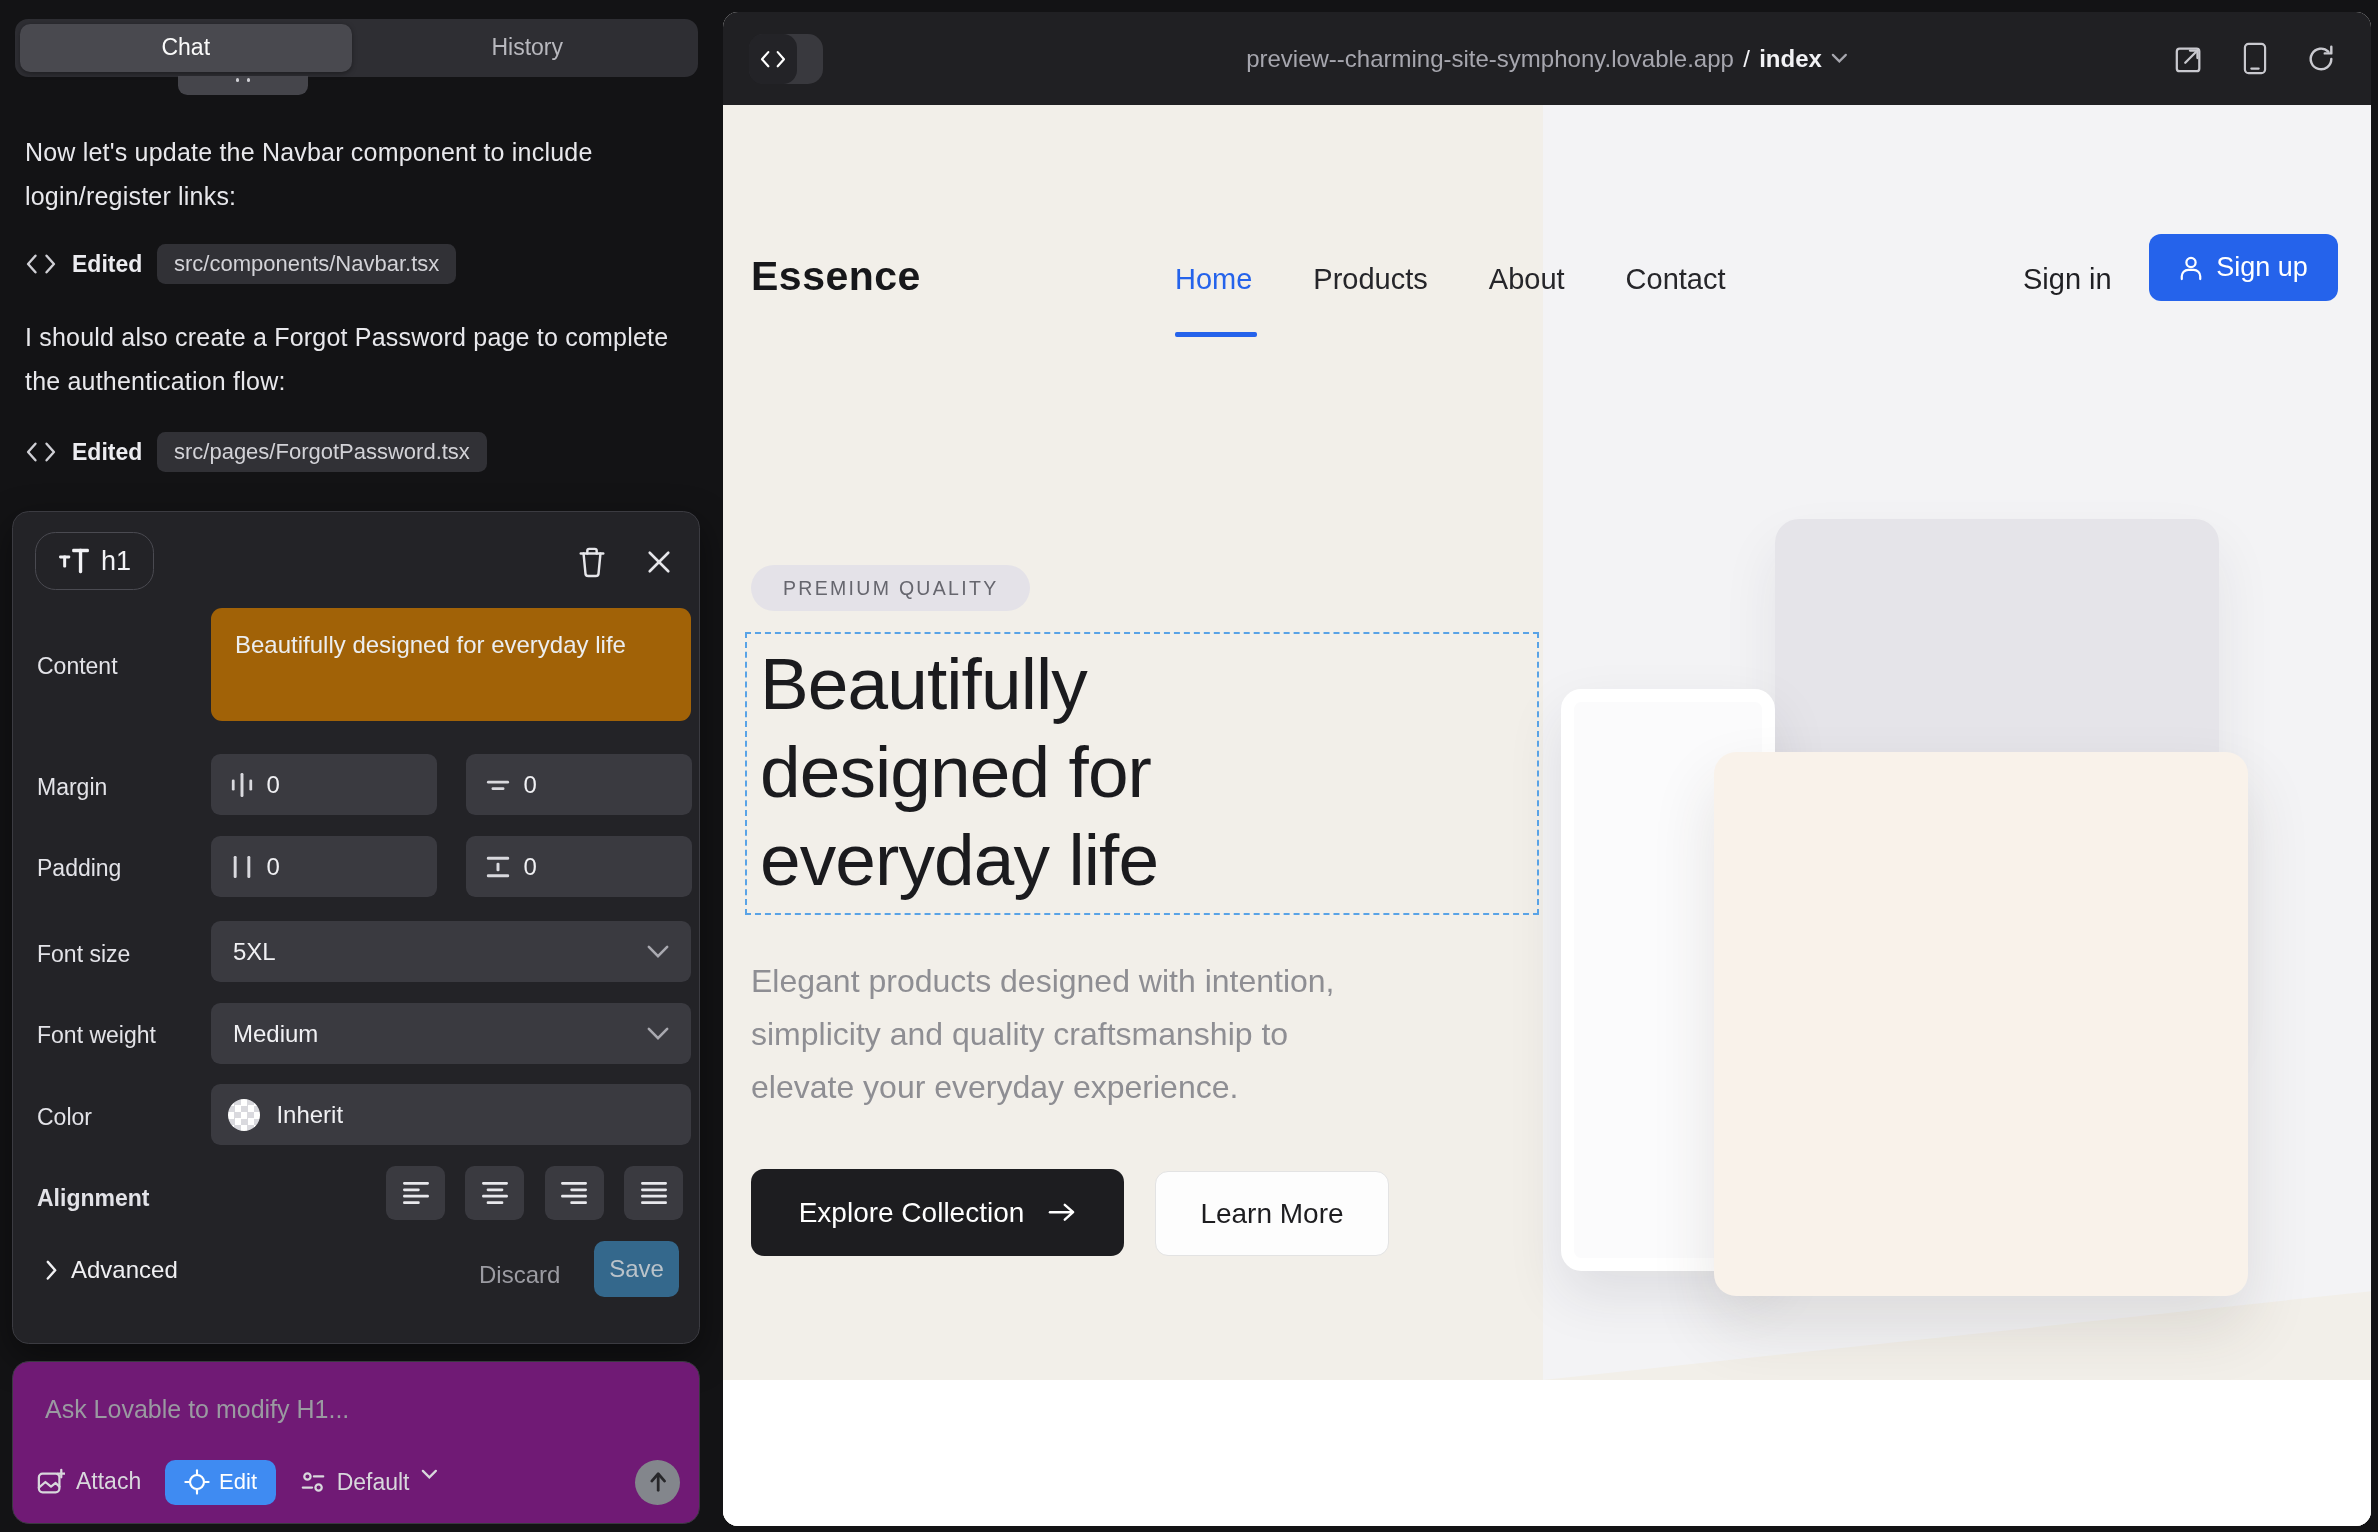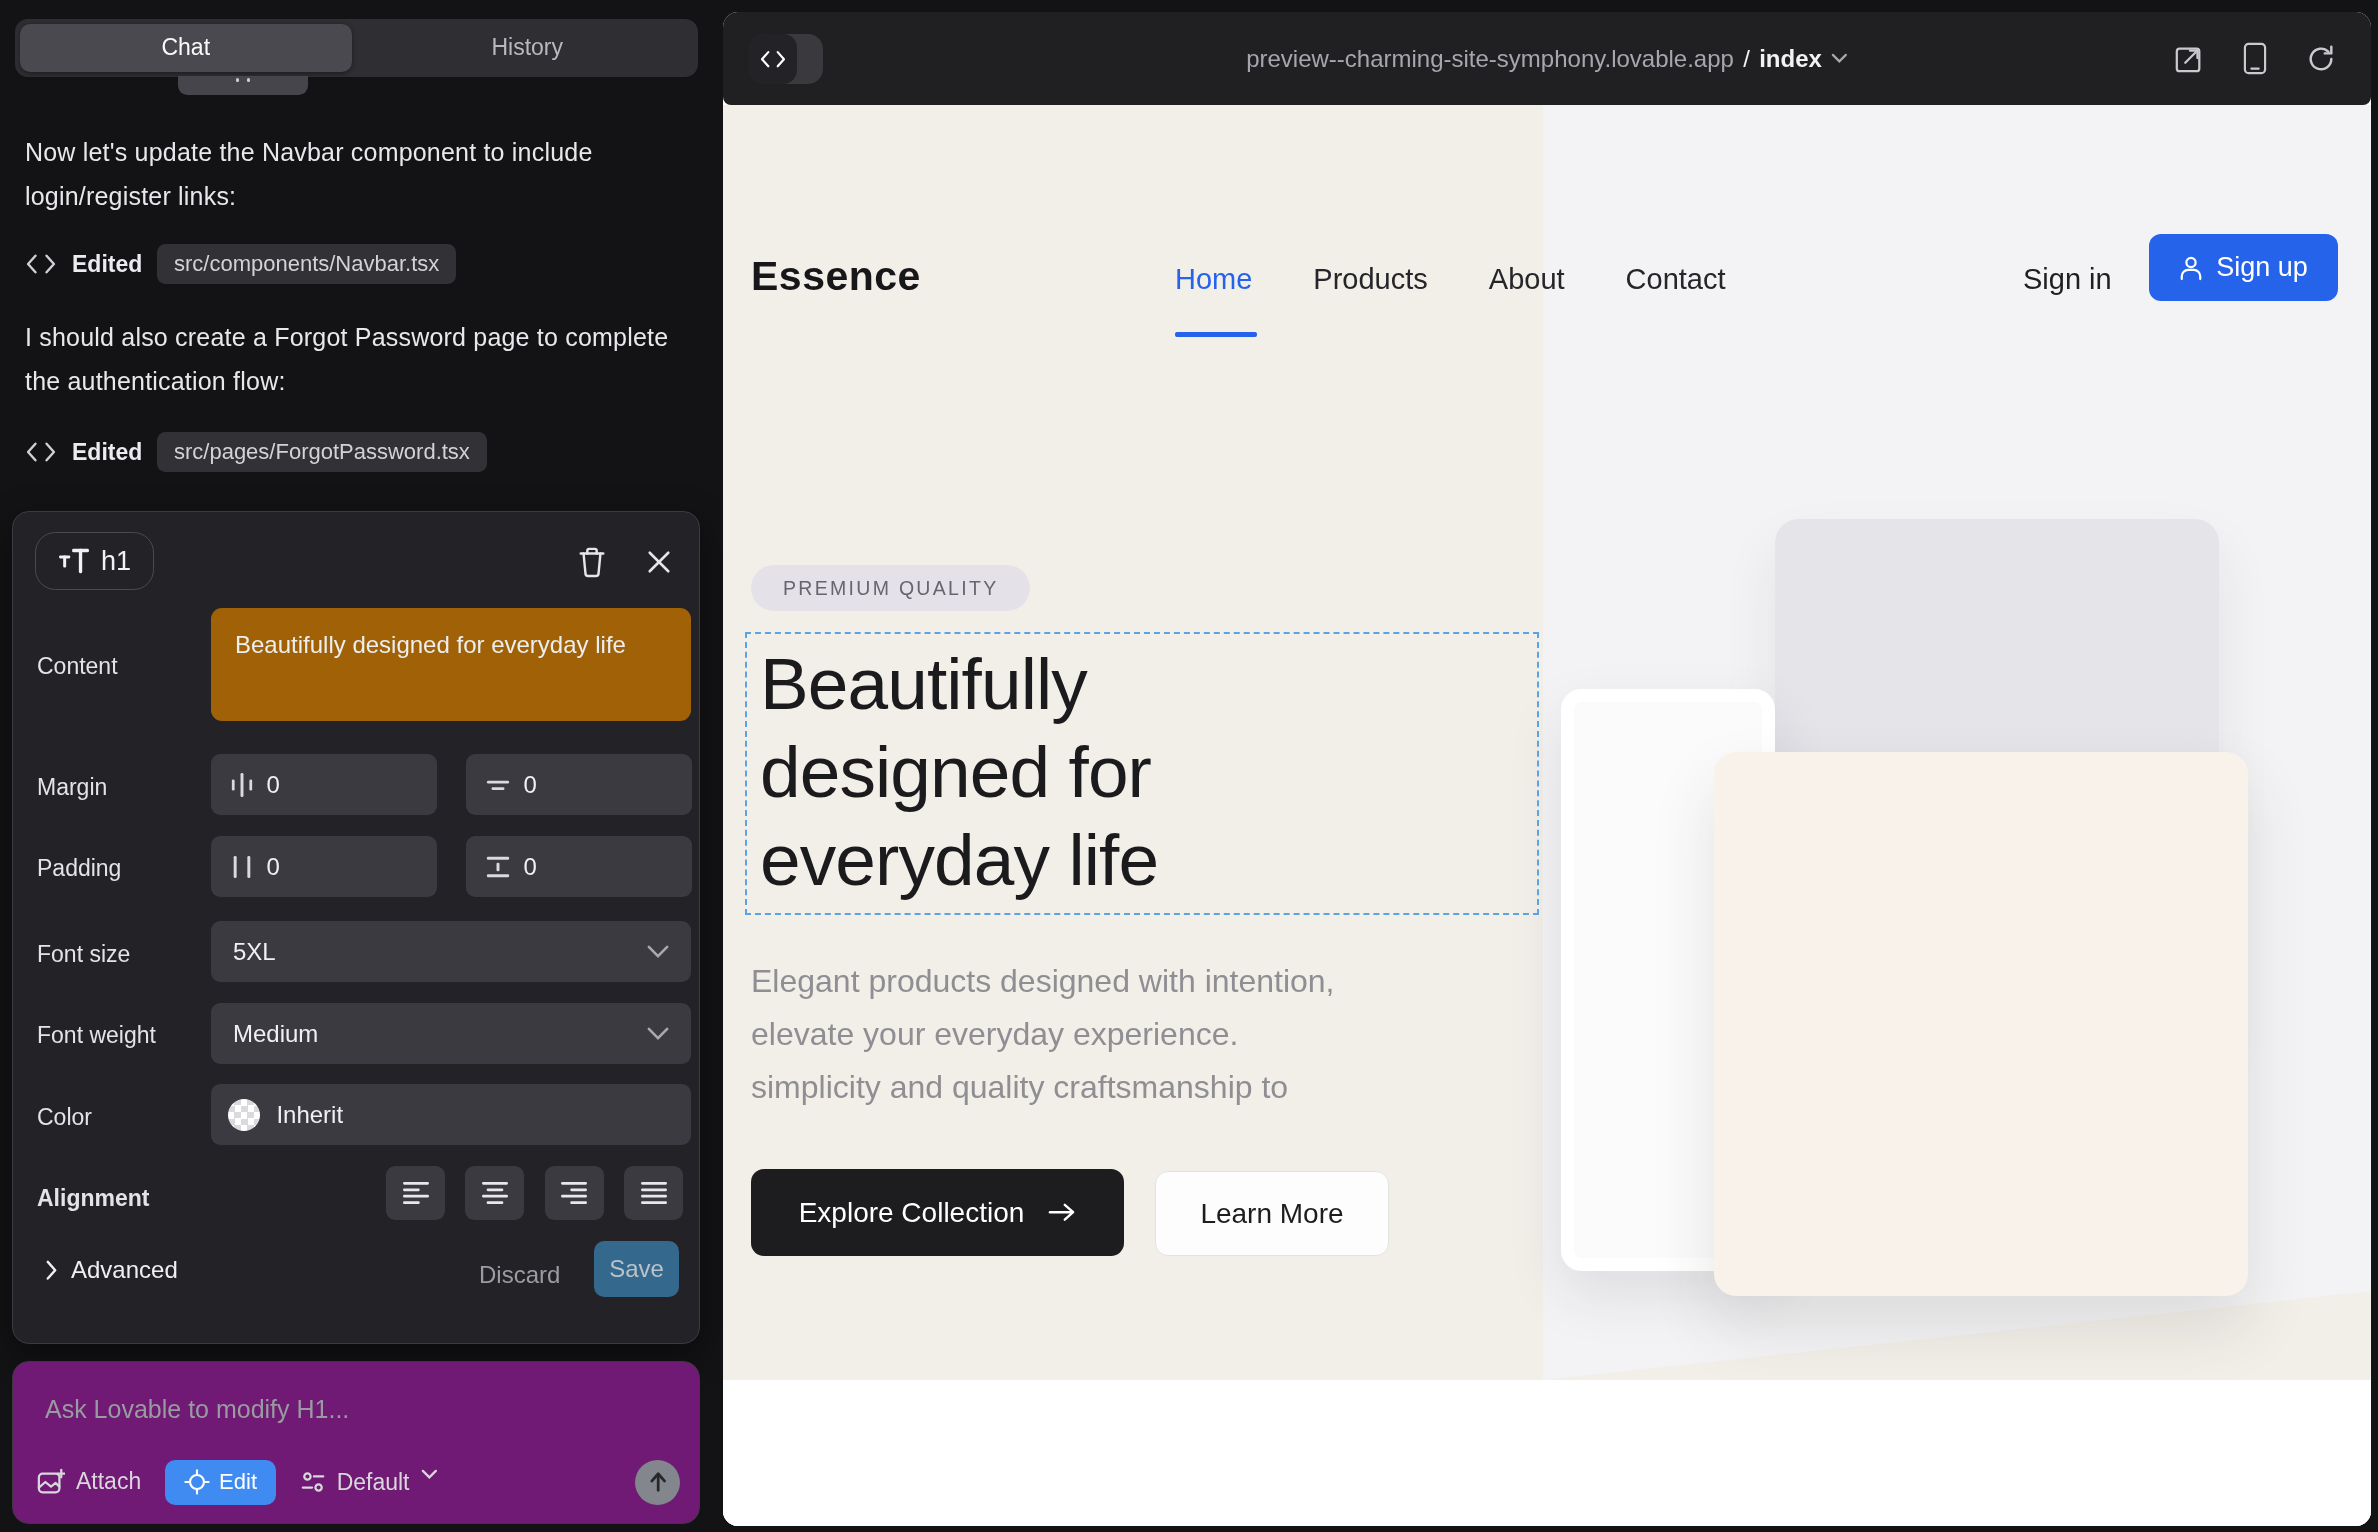--- a/index.html
+++ b/index.html
@@ -44,21 +44,21 @@
 
   .composer { left:12px; top:1361px; width:688px; height:163px; background:#701a75; border:1.9px solid #39393f; border-radius:16.7px; }
   .composer .ph { left:32px; top:33px; font-size:25px; color:#9a9aa1; }
   .composer .row { left:24px; right:18.6px; bottom:16.7px; height:48px; display:flex; align-items:center; gap:24px; position:absolute; }
   .ctool { display:flex; align-items:flex-start; gap:11px; color:#d8d8dc; font-size:23px; }
   .editpill { background:#3f8bf2; border-radius:10.2px; height:45px; padding:0 18.6px; display:flex; align-items:center; gap:9.3px; color:#fff; font-size:22px; }
   .sendbtn { margin-left:auto; width:45px; height:45px; border-radius:50%; background:#83868c; display:flex; align-items:center; justify-content:center; }
 
   
   .pwin { left:723px; top:12px; width:1648px; height:1514px; border-radius:15px; overflow:hidden; background:#ffffff; }
-  .ptop { position:absolute; left:0; top:0; width:100%; height:93px; background:#202023; display:flex; align-items:center;border-radius:8px; }
+  .ptop { position:absolute; left:0; top:0; width:100%; height:93px; background:#202023; display:flex; align-items:center; }
   .codetoggle { position:absolute; left:26px; top:22px; width:74px; height:50px; background:#39393e; border-radius:15px; }
   .codetoggle .seg { position:absolute; left:0; top:0; width:48px; height:50px; background:#232327; border-radius:14px;
                      display:flex; align-items:center; justify-content:center; color:#fff; }
   .urlwrap { width:100%; display:flex; justify-content:center; align-items:center; gap:9.3px; font-size:24px; }
   .urlhost { color:#a6a6ae; }
   .urlpage { color:#f2f2f5; }
   .ptop .icons { position:absolute; right:35px; top:0; height:93px; display:flex; align-items:center; gap:39px; color:#c9c9cf; }
 
   .page { position:absolute; left:0; top:93px; width:1648px; height:1421px; background:#f2efe9; }
   .graycol { position:absolute; left:820px; top:0; width:828px; height:1275px; background:#f3f3f5; }
@@ -391,22 +391,22 @@
       <div class="selbox">
         <div class="headline">
           <span>Beautifully</span>
           <span>designed for</span>
           <span>everyday life</span>
         </div>
       </div>
 
       <div class="para">
         <span>Elegant products designed with intention,</span>
+        <span>simplicity and quality craftsmanship to</span>
         <span>elevate your everyday experience.</span>
-        <span>simplicity and quality craftsmanship to</span>
       </div>
 
       <div class="cta1">
         <span>Explore Collection</span>
         <svg width="28" height="20.4" viewBox="0 0 30 22" fill="none" stroke="#ffffff" stroke-width="2.6" stroke-linecap="round" stroke-linejoin="round">
           <line x1="2" y1="11" x2="26" y2="11"></line>
             <polyline points="18,3 27,11 18,19"></polyline>
         </svg>
       </div>
       <div class="cta2">Learn More</div>

